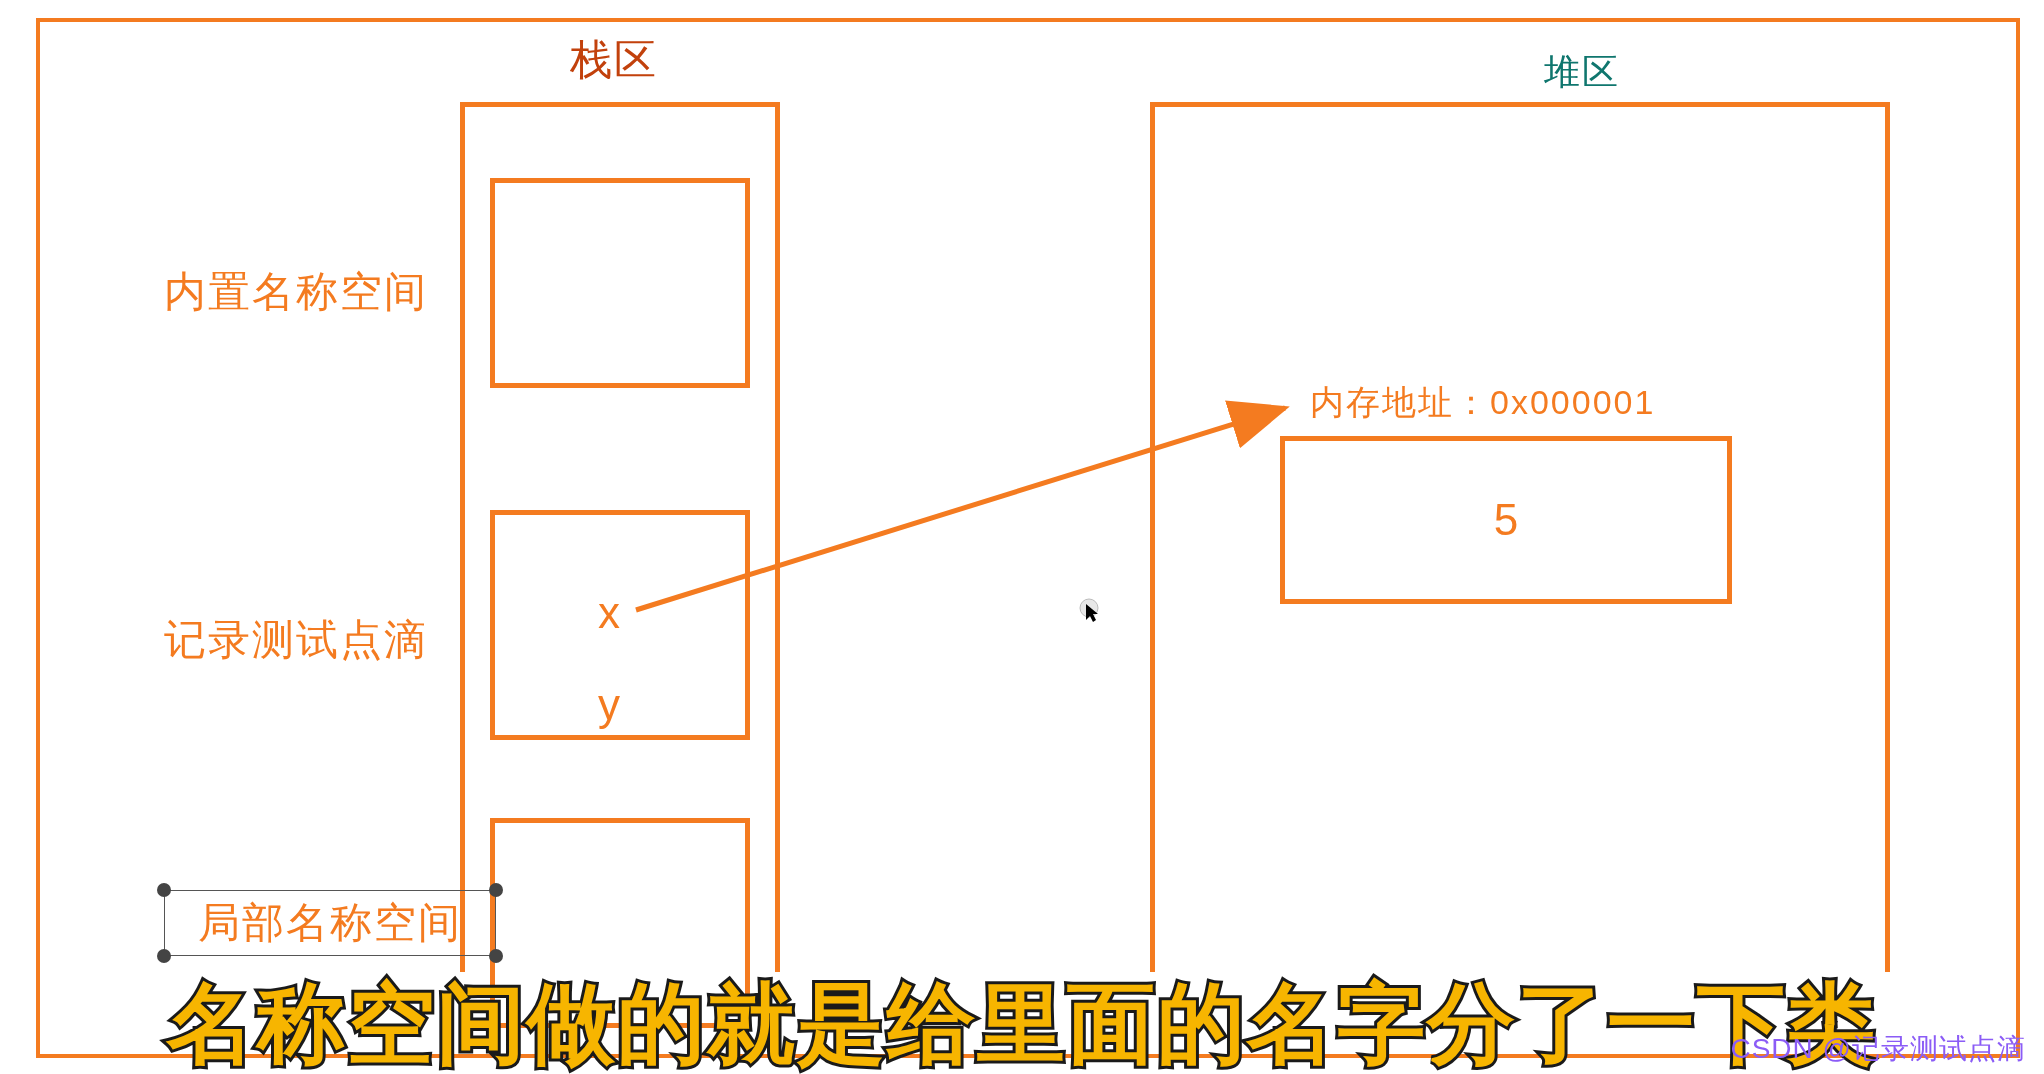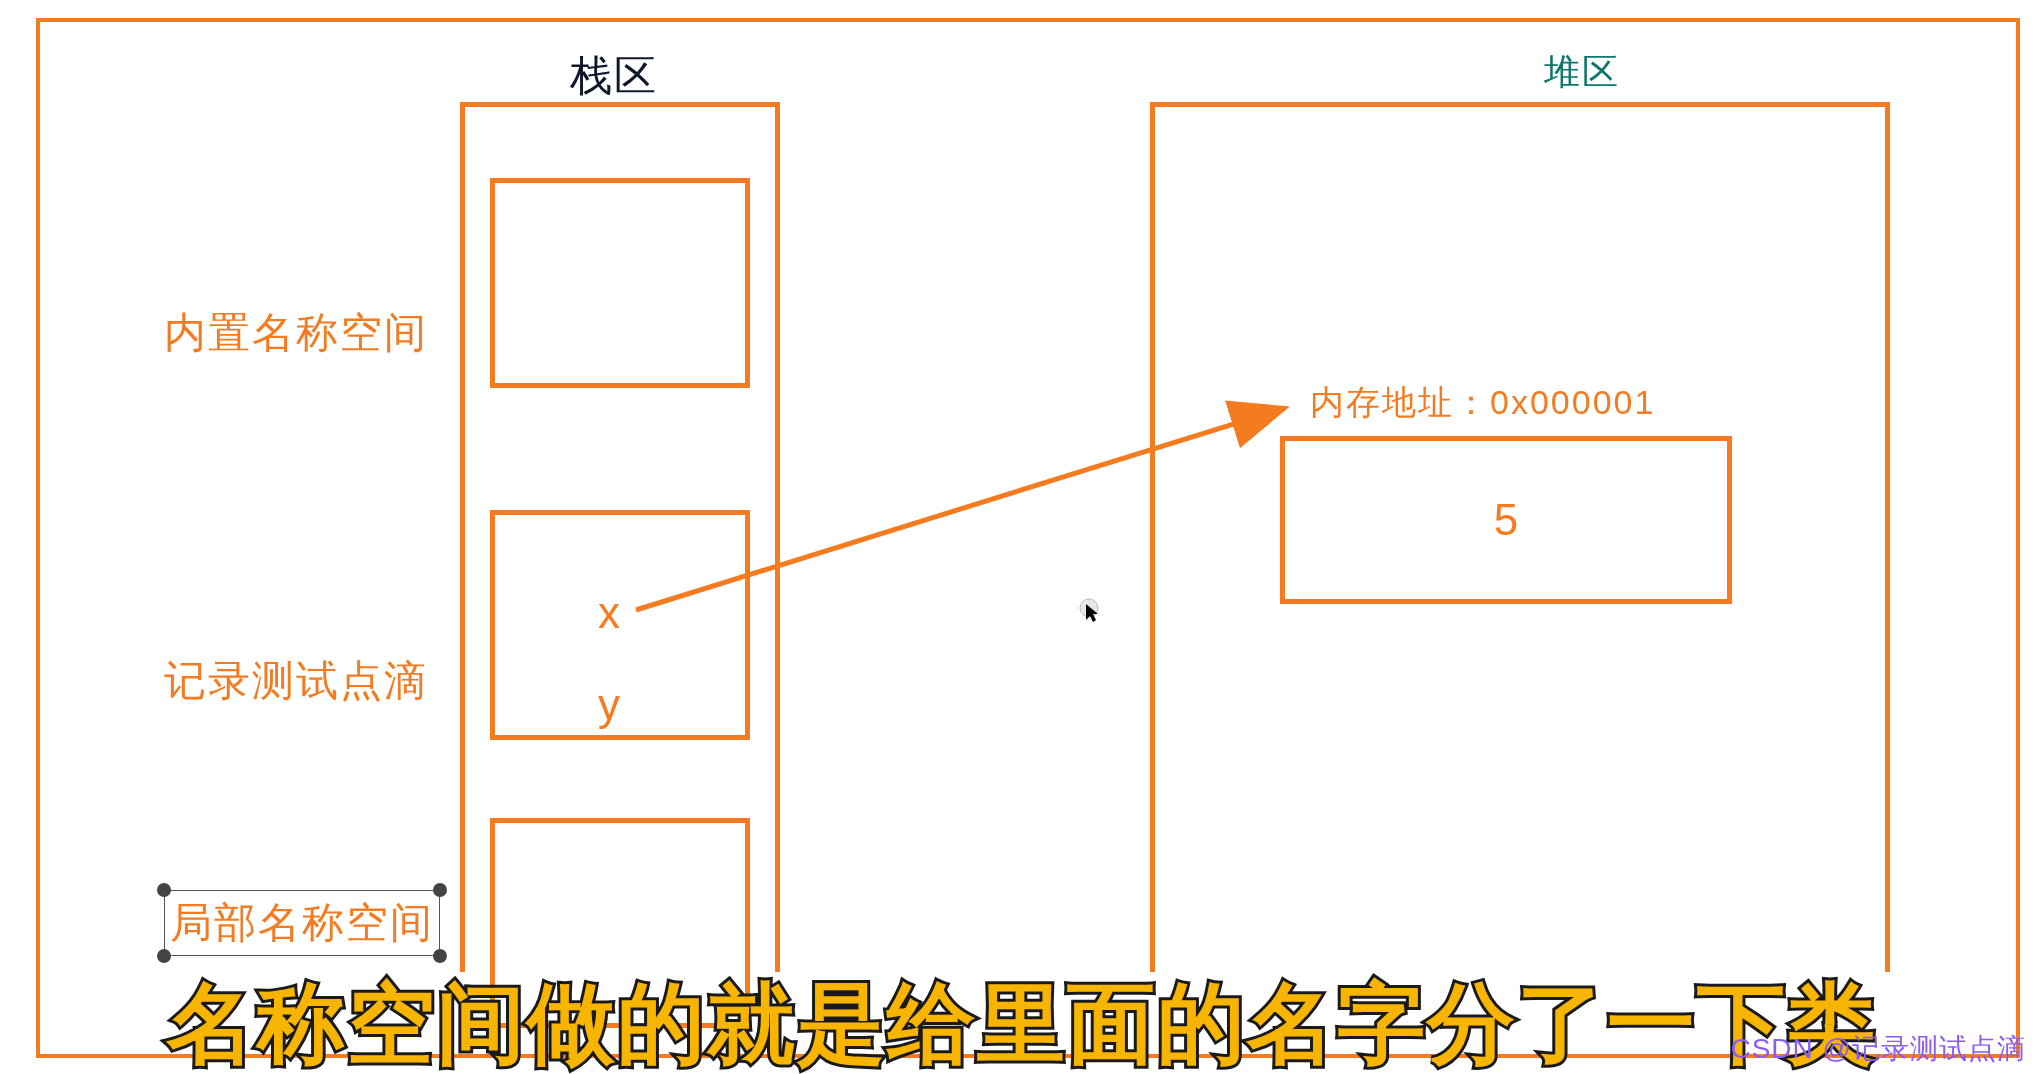--- a/index.html
+++ b/index.html
@@ -20,23 +20,23 @@
     left: 36px;
     top: 18px;
     width: 1984px;
     height: 1040px;
     border: 4px solid #F47B20;
   }
 
   
   .stack-title {
     left: 570px;
-    top: 48px;
+    top: 32px;
     font-size: 42px;
-    color: #0f172a;
+    color: #c2410c;
     letter-spacing: 2px;
   }
   .stack-frame {
     left: 460px;
     top: 102px;
     width: 320px;
     height: 870px;
     border: 5px solid #F47B20;
     border-bottom: none; 
   }
@@ -76,30 +76,29 @@
     font-size: 44px;
     color: #F47B20;
   }
 
   
   .side-label {
     font-size: 42px;
     color: #F47B20;
     letter-spacing: 2px;
     white-space: nowrap;
-    margin-top: 41px;
   }
   .lbl-builtin { left: 164px; top: 264px; }
   .lbl-global  { left: 164px; top: 612px; }
 
   
   .lbl-local-wrap {
     left: 164px;
     top: 890px;
-    width: 276px;
+    width: 332px;
     height: 66px;
   }
   .lbl-local-box {
     position: absolute;
     inset: 0;
     border: 1px solid #555;
     display: flex;
     align-items: center;
     justify-content: center;
   }

